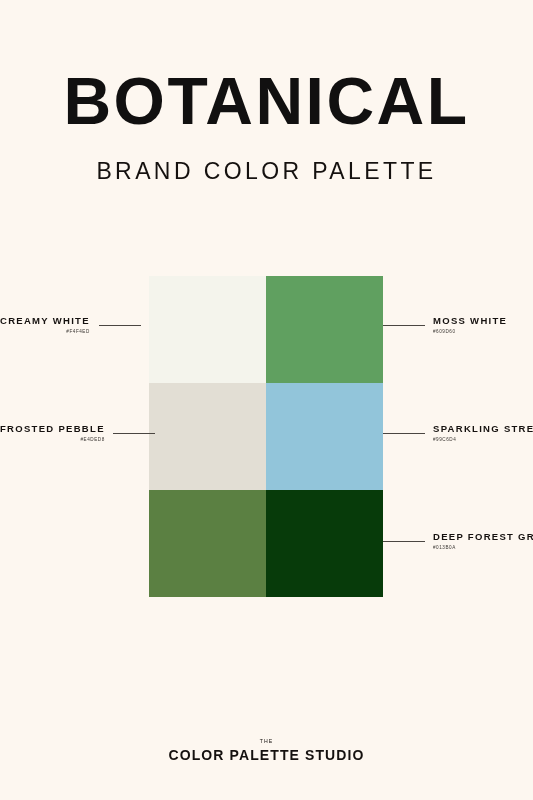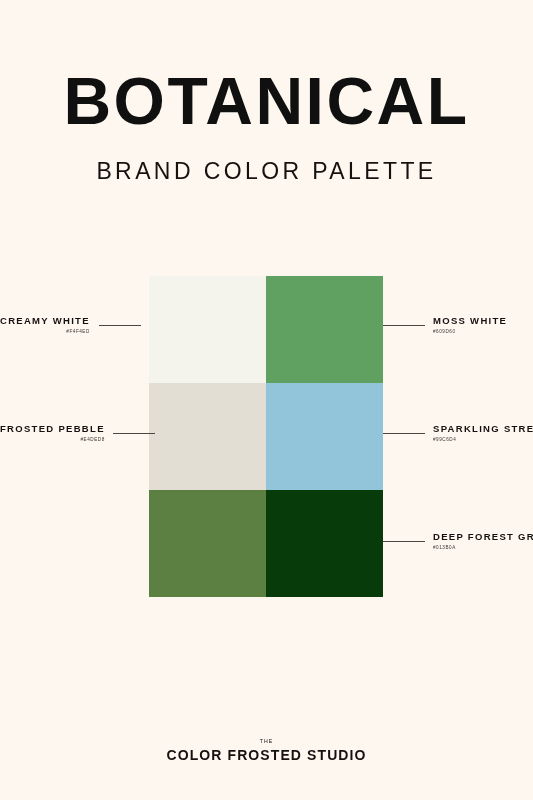--- a/index.html
+++ b/index.html
@@ -177,16 +177,16 @@
   <div class="label-row right r3">
     <span class="connector"></span>
     <div class="label-text">
       <span class="label-name">DEEP FOREST GREEN</span>
       <span class="label-hex">#013B0A</span>
     </div>
   </div>
 
   <div class="footer">
     <div class="footer-the">THE</div>
-    <div class="footer-name">COLOR FROSTED STUDIO</div>
+    <div class="footer-name">COLOR PALETTE STUDIO</div>
   </div>
 
 </div>
 
 </body></html>

